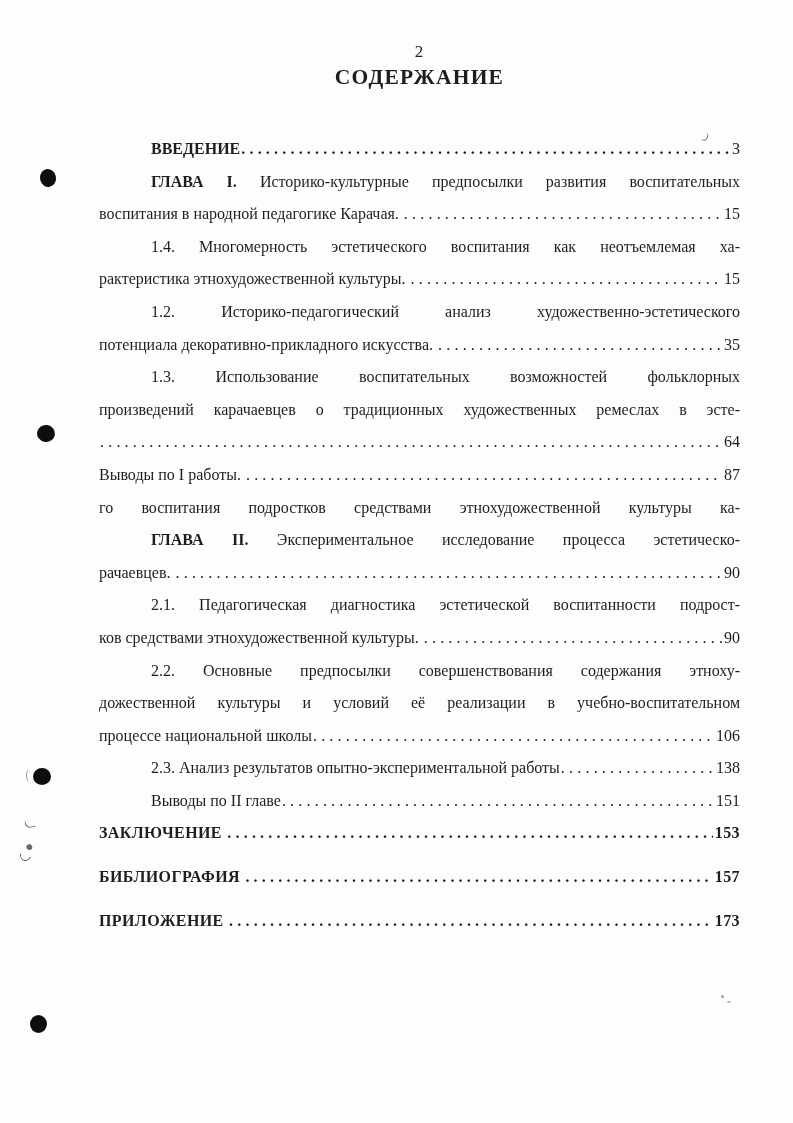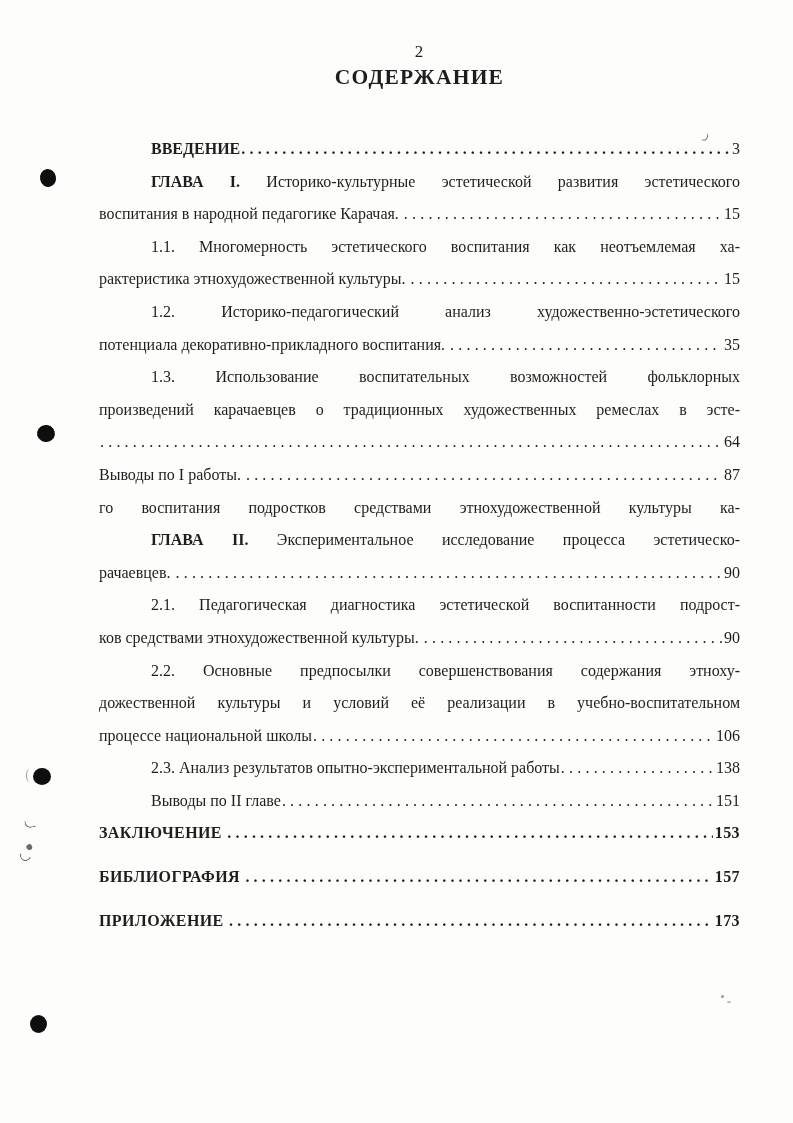--- a/index.html
+++ b/index.html
@@ -90,35 +90,35 @@
 
 <div id="sheet">
   <div id="page-num">2</div>
   <div id="doc-title">СОДЕРЖАНИЕ</div>
   <div id="toc">
       <div class="line lead indent boldlead">
         <span class="b t">ВВЕДЕНИЕ</span>
         <span class="dots">................................................................................................................................................................</span>
         <span class="pg">3</span>
       </div>
-      <div class="line just indent"><span class="b">ГЛАВА I.</span><span class=""> Историко-культурные эстетической развития эстетического</span></div>
+      <div class="line just indent"><span class="b">ГЛАВА I.</span><span class=""> Историко-культурные предпосылки развития воспитательных</span></div>
       <div class="line lead">
         <span class="t">воспитания в народной педагогике Карачая. </span>
         <span class="dots">................................................................................................................................................................</span>
         <span class="pg">15</span>
       </div>
-      <div class="line just indent"><span class="">1.1. Многомерность эстетического воспитания как неотъемлемая ха-</span></div>
+      <div class="line just indent"><span class="">1.4. Многомерность эстетического воспитания как неотъемлемая ха-</span></div>
       <div class="line lead">
         <span class="t">рактеристика этнохудожественной культуры. </span>
         <span class="dots">................................................................................................................................................................</span>
         <span class="pg">15</span>
       </div>
       <div class="line just indent"><span class="">1.2. Историко-педагогический анализ художественно-эстетического</span></div>
       <div class="line lead">
-        <span class="t">потенциала декоративно-прикладного воспитания. </span>
+        <span class="t">потенциала декоративно-прикладного искусства. </span>
         <span class="dots">................................................................................................................................................................</span>
         <span class="pg">35</span>
       </div>
       <div class="line just indent"><span class="">1.3. Использование воспитательных возможностей фольклорных</span></div>
       <div class="line just"><span class="">произведений карачаевцев о традиционных художественных ремеслах в эсте-</span></div>
       <div class="line lead">
         <span class="dots">................................................................................................................................................................</span>
         <span class="pg">64</span>
       </div>
       <div class="line lead">

